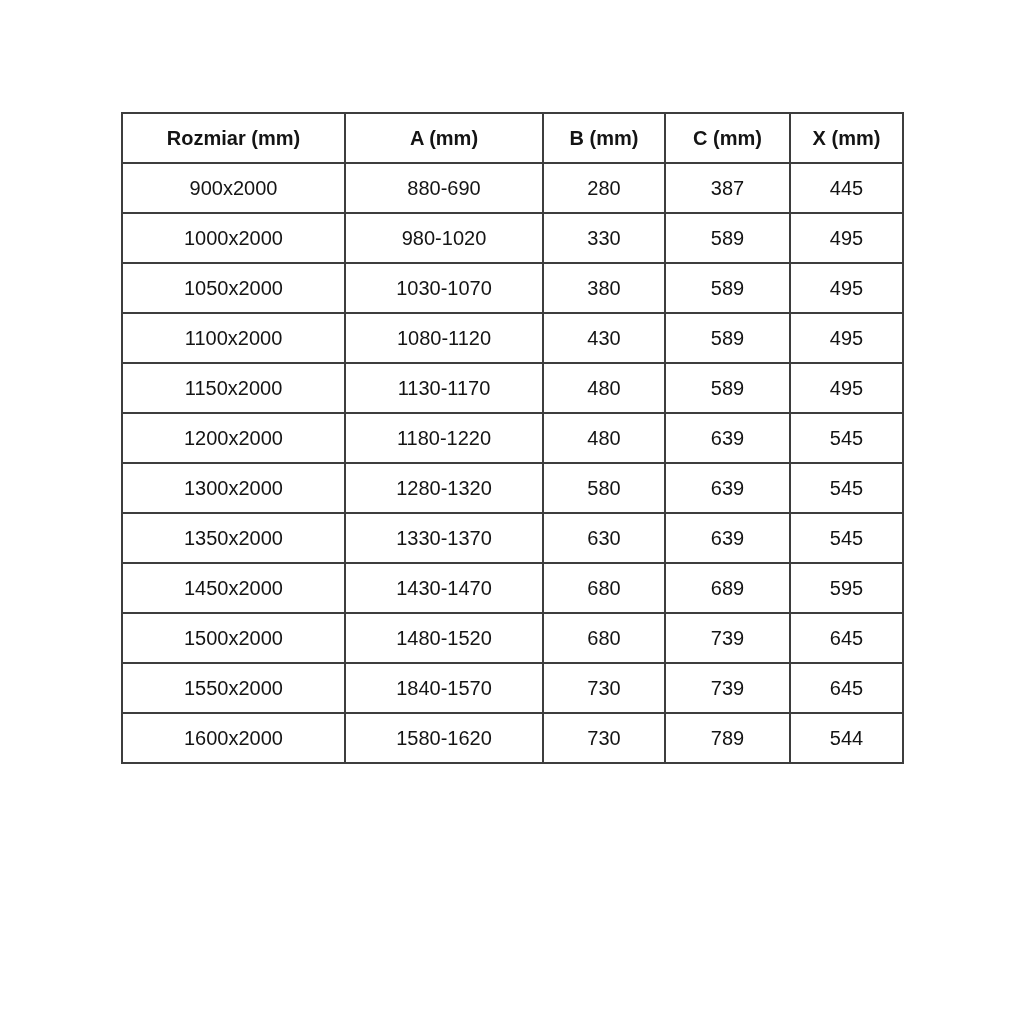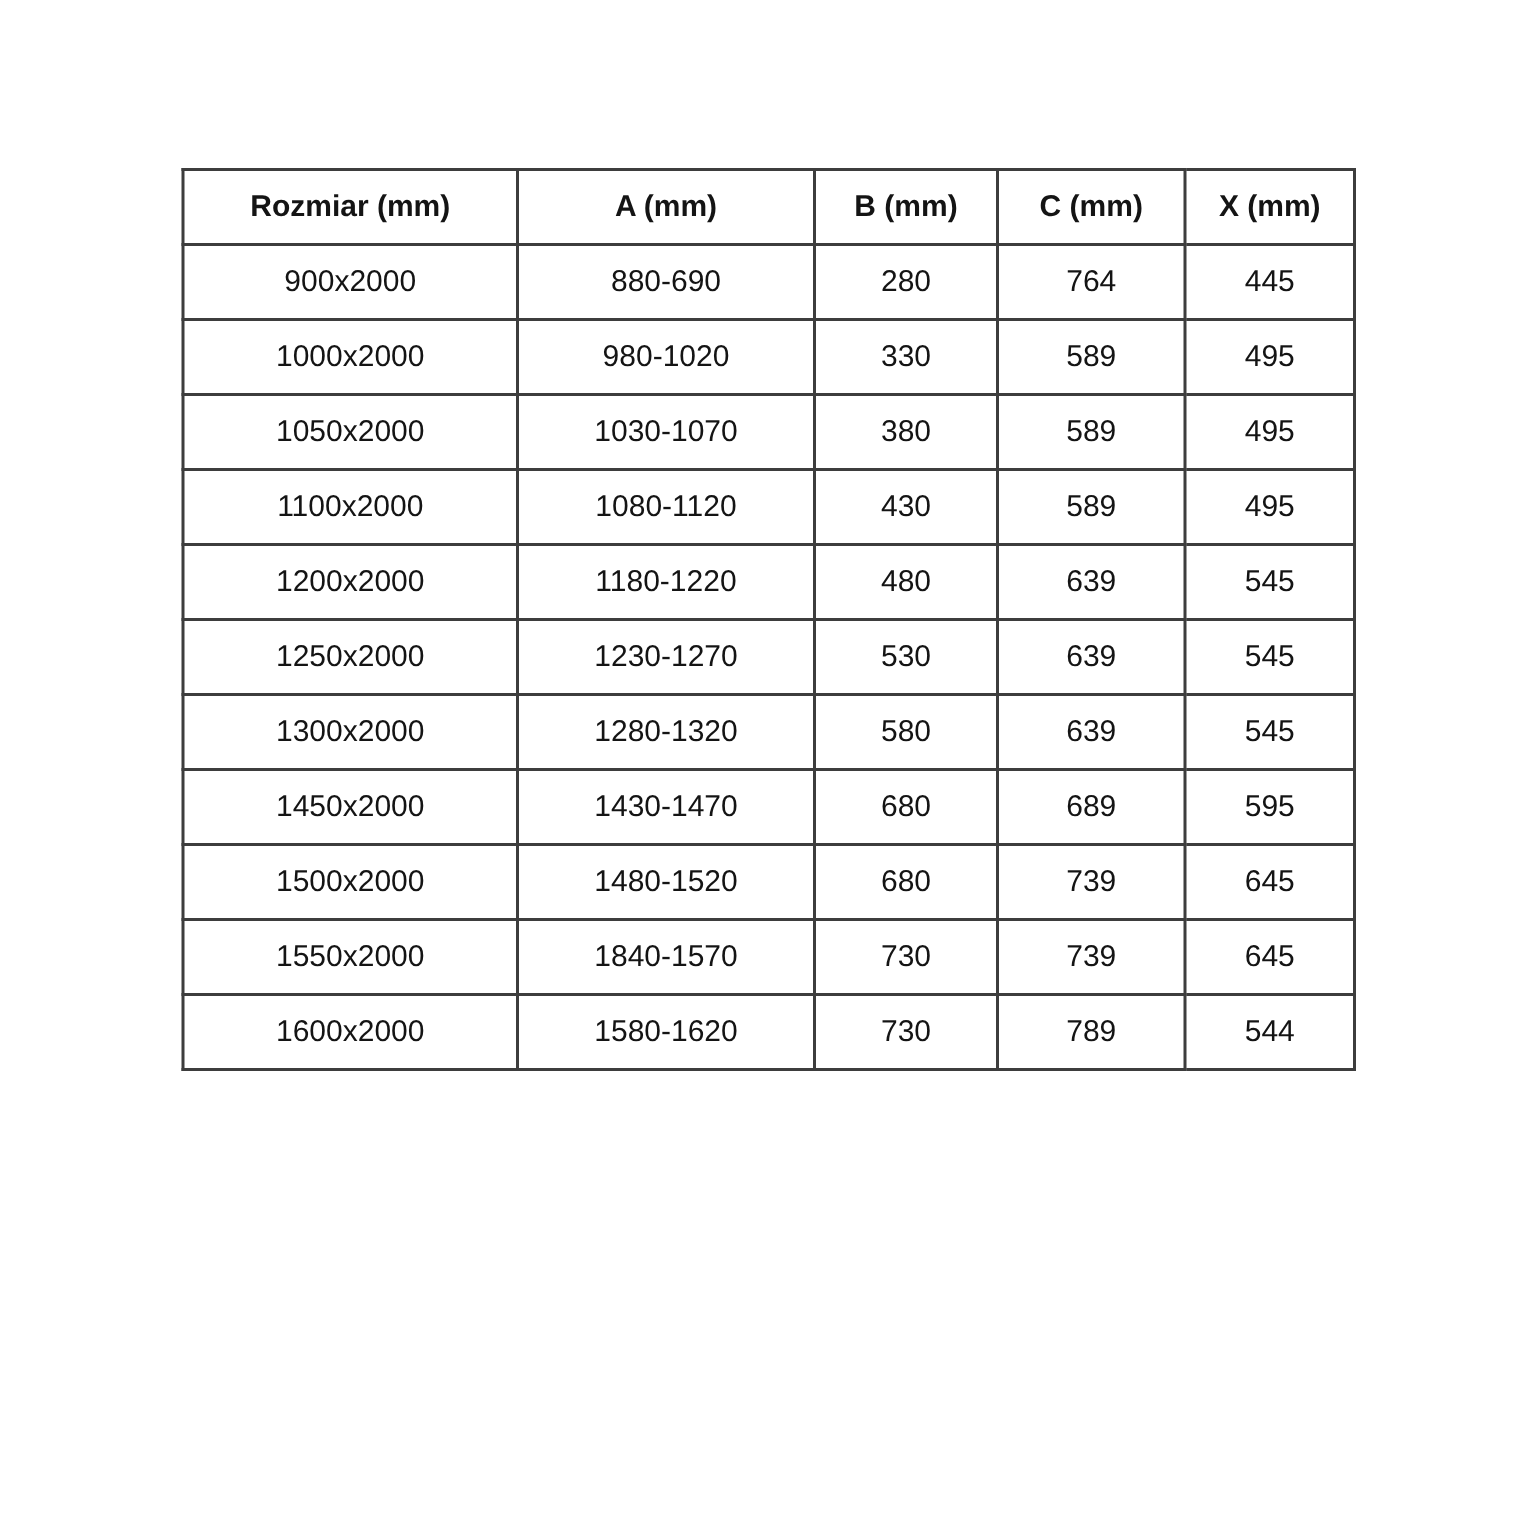--- a/index.html
+++ b/index.html
@@ -67,21 +67,21 @@
           <th>B (mm)</th>
           <th>C (mm)</th>
           <th>X (mm)</th>
         </tr>
     </thead>
     <tbody>
         <tr>
           <td>900x2000</td>
           <td>880-690</td>
           <td>280</td>
-          <td>764</td>
+          <td>387</td>
           <td>445</td>
         </tr>
         <tr>
           <td>1000x2000</td>
           <td>980-1020</td>
           <td>330</td>
           <td>589</td>
           <td>495</td>
         </tr>
         <tr>
@@ -92,37 +92,44 @@
           <td>495</td>
         </tr>
         <tr>
           <td>1100x2000</td>
           <td>1080-1120</td>
           <td>430</td>
           <td>589</td>
           <td>495</td>
         </tr>
         <tr>
+          <td>1150x2000</td>
+          <td>1130-1170</td>
+          <td>480</td>
+          <td>589</td>
+          <td>495</td>
+        </tr>
+        <tr>
           <td>1200x2000</td>
           <td>1180-1220</td>
           <td>480</td>
           <td>639</td>
           <td>545</td>
         </tr>
         <tr>
-          <td>1250x2000</td>
-          <td>1230-1270</td>
-          <td>530</td>
+          <td>1300x2000</td>
+          <td>1280-1320</td>
+          <td>580</td>
           <td>639</td>
           <td>545</td>
         </tr>
         <tr>
-          <td>1300x2000</td>
-          <td>1280-1320</td>
-          <td>580</td>
+          <td>1350x2000</td>
+          <td>1330-1370</td>
+          <td>630</td>
           <td>639</td>
           <td>545</td>
         </tr>
         <tr>
           <td>1450x2000</td>
           <td>1430-1470</td>
           <td>680</td>
           <td>689</td>
           <td>595</td>
         </tr>

